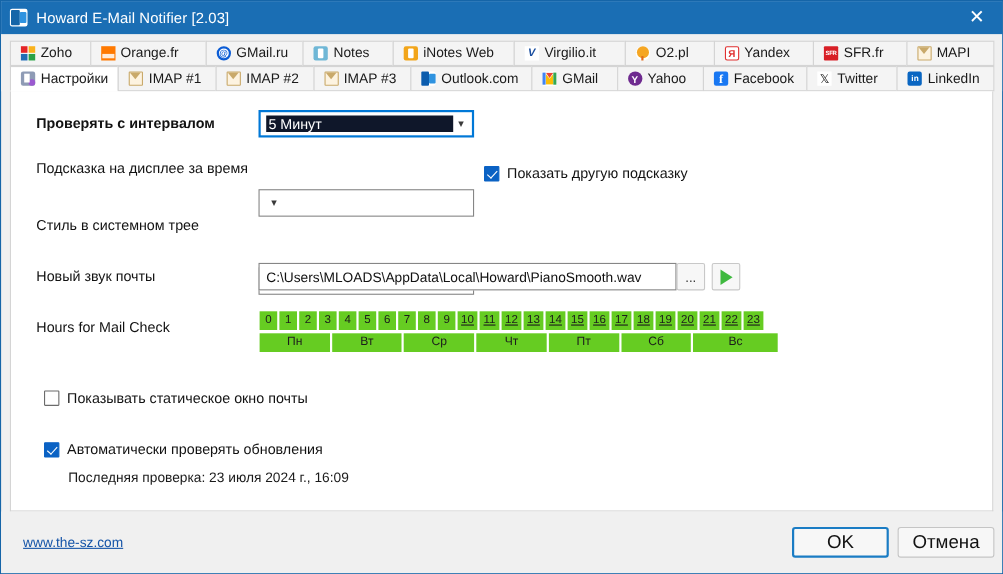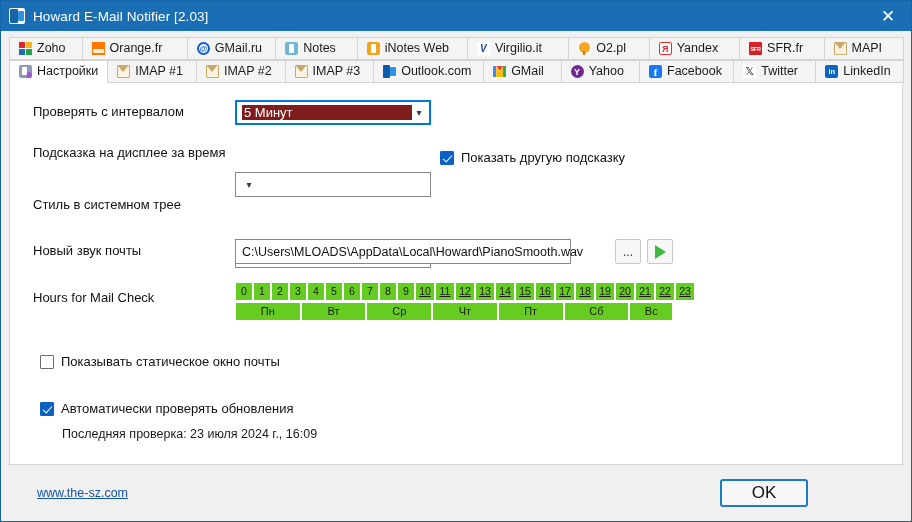--- a/index.html
+++ b/index.html
@@ -176,21 +176,21 @@
     height: 25px;
     background: #ffffff;
     border: 1px solid #868686;
     display: flex; align-items: center;
     padding: 0 4px 0 6px;
     font-size: 13px; color: #111111;
     position: relative;
   }
   .combo.focused { border: 2px solid #0078d7; padding: 0 3px 0 5px; }
   .combo .ctext { flex: 1 1 auto; white-space: nowrap; line-height:1; }
-  .combo .ctext.sel { background: #7f1d1d; color: #ffffff; padding: 1px 2px; }
+  .combo .ctext.sel { background: #0f172a; color: #ffffff; padding: 1px 2px; }
   .combo .ctext.center { text-align: center; }
   .chev {
     width: 14px; flex: 0 0 14px; text-align: center;
     color: #3a3a3a; font-size: 10px; line-height: 1;
     font-family: "DejaVu Sans", sans-serif;
   }
 
   .textbox {
     height: 25px; background: #ffffff;
     border: 1px solid #868686;
@@ -249,21 +249,21 @@
 
   .lastcheck { font-size: 12.5px; color: #1a1a1a; }
 
   
   .footer {
     flex: 0 0 56px;
     position: relative;
     background: #f0f0f0;
   }
   .weblink {
-    position: absolute; left: 36px; top: 21px;
+    position: absolute; left: 20px; top: 21px;
     font-size: 12.5px; color: #1554a8;
     text-decoration: underline;
     text-align: right;
   }
   .btn {
     position: absolute; top: 14px;
     width: 88px; height: 28px;
     background: #f7f7f7;
     border: 1px solid #c5c5c5;
     border-radius: 3px;
@@ -375,21 +375,21 @@
         </div>
       <div class="tab" style="width:94px">
           <span class="ic ic-linkedin"></span>
           <span class="tlabel">LinkedIn</span>
         </div>
     </div>
   </div>
 
   <div class="panel">
 
-    <div class="row" style="left:23px; top:21px;">
+    <div class="row" style="left:23px; top:21px;font-weight:bold;">
       <span class="lbl">Проверять с интервалом</span>
     </div>
     <div class="combo focused" style="left:225px; top:17px; width:196px;">
       <span class="ctext sel">5 Минут</span>
       <span class="chev">▾</span>
     </div>
 
     <div class="row" style="left:23px; top:62px;justify-content:flex-end;">
       <span class="lbl">Подсказка на дисплее за время</span>
     </div>
@@ -405,21 +405,21 @@
       <span class="lbl">Стиль в системном трее</span>
     </div>
     <div class="combo" style="left:225px; top:110px; width:196px;">
       <span class="ctext center">Hotmail White</span>
       <span class="chev">▾</span>
     </div>
 
     <div class="row" style="left:23px; top:160px;">
       <span class="lbl">Новый звук почты</span>
     </div>
-    <div class="textbox" style="position:absolute; left:225px; top:156px; width:336px;">
+    <div class="textbox" style="position:absolute; left:225px; top:156px; width:380px;">
       <span>C:\Users\MLOADS\AppData\Local\Howard\PianoSmooth.wav</span>
     </div>
     <div class="minibtn" style="position:absolute; left:605px; top:156px;">
       <span>...</span>
     </div>
     <div class="minibtn" style="position:absolute; left:637px; top:156px;">
       <span class="playtri"></span>
     </div>
 
     <div class="row" style="left:23px; top:207px;">
@@ -452,21 +452,21 @@
           <div class="hour wide">22</div>
           <div class="hour wide">23</div>
         </div>
       <div class="days" id="days-row">
           <div class="day" style="width: 63.7143px;">Пн</div>
           <div class="day" style="width: 63.7143px;">Вт</div>
           <div class="day" style="width: 63.7143px;">Ср</div>
           <div class="day" style="width: 63.7143px;">Чт</div>
           <div class="day" style="width: 63.7143px;">Пт</div>
           <div class="day" style="width: 63.7143px;">Сб</div>
-          <div class="day" style="width: 42px;">Вс</div>
+          <div class="day" style="width: 77px;">Вс</div>
         </div>
     </div>
 
     <div class="row chk" style="left:30px; top:271px;">
       <span class="box"></span>
       <span class="ctxt">Показывать статическое окно почты</span>
     </div>
 
     <div class="row chk" style="left:30px; top:318px;">
       <span class="box on"></span>
@@ -474,15 +474,16 @@
     </div>
     <div class="row" style="left:52px; top:344px;">
       <span class="lastcheck">Последняя проверка: 23 июля 2024 г., 16:09</span>
     </div>
 
   </div>
 
   <div class="footer">
     <a class="weblink" href="#">www.the-sz.com</a>
     <div class="btn primary" style="left:719px;">OK</div>
+    <div class="btn" style="left:815px;">Отмена</div>
   </div>
 
 </div>
 
 </body></html>

